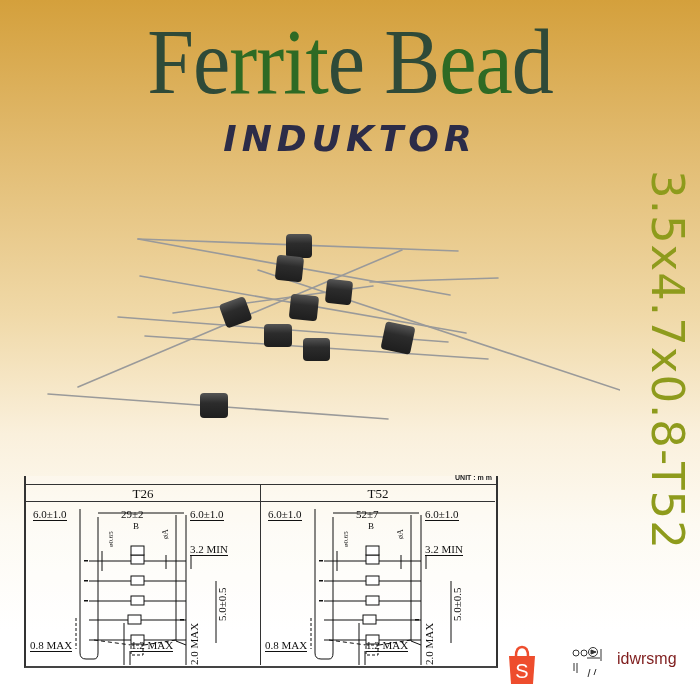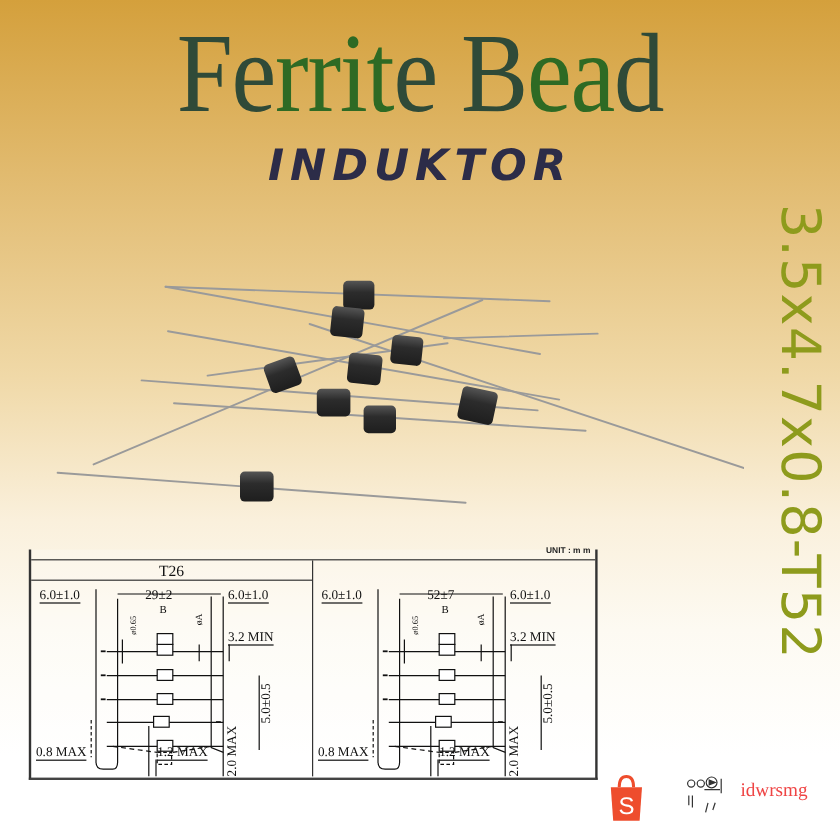--- a/index.html
+++ b/index.html
@@ -23,21 +23,21 @@
   .vertical-spec {
     position: absolute; left: 636px; top: 170px; width: 60px; height: 430px;
   }
   .vertical-spec span {
     position: absolute; left: 58px; top: 0; transform-origin: top left; transform: rotate(90deg);
     white-space: nowrap; font-family: "DejaVu Sans", sans-serif; font-size: 45px; color: #8e9b1c;
     letter-spacing: 1px;
   }
   .photo { position: absolute; left: 30px; top: 210px; width: 590px; height: 230px; }
   .diagram-panel {
-    position: absolute; left: 24px; top: 458px; width: 470px; height: 190px;
+    position: absolute; left: 24px; top: 476px; width: 470px; height: 190px;
     border-left: 2px solid #333; border-right: 2px solid #333; border-bottom: 2px solid #444;
     background: rgba(255,255,255,0.25);
   }
   .unit-label {
     position: absolute; right: 4px; top: -2px; font-family: "Liberation Sans", sans-serif;
     font-size: 7px; font-weight: bold; color: #222;
   }
   .diagram-table {
     position: absolute; left: 0; top: 8px; width: 470px; height: 180px;
     border-top: 1.5px solid #333;
@@ -53,22 +53,22 @@
   .lbl.u { border-bottom: 1px solid #111; }
   .lbl.rot { transform: rotate(-90deg); transform-origin: left top; }
   svg.dia { position: absolute; left: 0; top: 18px; width: 234px; height: 162px; }
   .footer-shop {
     position: absolute; left: 506px; top: 644px; width: 32px; height: 42px;
   }
   .footer-brand {
     position: absolute; left: 568px; top: 645px; width: 40px; height: 40px;
   }
   .footer-name {
-    position: absolute; left: 617px; top: 650px; font-family: Liberation Serif, serif;
-    font-size: 16px; color: #ef4444;
+    position: absolute; left: 617px; top: 650px; font-family: Liberation Sans, sans-serif;
+    font-size: 16px; color: #7f1d1d;
   }
 </style>
 </head>
 <body>
 
 <div class="title">
   <span><span>Fe</span><span class="g">rrit</span><span>e</span></span>
   <span><span>B</span><span class="g">ea</span><span>d</span></span>
 </div>
 <div class="subtitle">INDUKTOR</div>
@@ -157,20 +157,21 @@
       <span class="lbl rot" style="left:80px;top:62px;font-size:7px">ø0.65</span>
       <span class="lbl rot" style="left:134px;top:54px;font-size:8px">øA</span>
       <span class="lbl u" style="left:164px;top:59px">3.2 MIN</span>
       <span class="lbl rot" style="left:191px;top:136px">5.0±0.5</span>
       <span class="lbl u" style="left:4px;top:155px">0.8 MAX</span>
       <span class="lbl u" style="left:105px;top:155px">1.2 MAX</span>
       <span class="lbl rot" style="left:163px;top:180px">2.0 MAX</span>
     </div>
 
     <div class="col right">
+      <div class="col-head">T52</div>
       <svg class="dia" viewBox="0 0 234 162">
         <g stroke="#111" stroke-width="1" fill="none">
           <path d="M54 6 L54 150 Q54 156 60 156 L68 156 Q72 156 72 150 L72 14"></path>
           <line x1="72" y1="10" x2="158" y2="10"></line>
           <path d="M150 12 L150 138 L160 142 L160 12"></path>
           <line x1="63" y1="58" x2="160" y2="58"></line>
           <line x1="63" y1="78" x2="160" y2="78"></line>
           <line x1="63" y1="98" x2="160" y2="98"></line>
           <line x1="63" y1="117" x2="160" y2="117"></line>
           <line x1="63" y1="137" x2="160" y2="137"></line>

